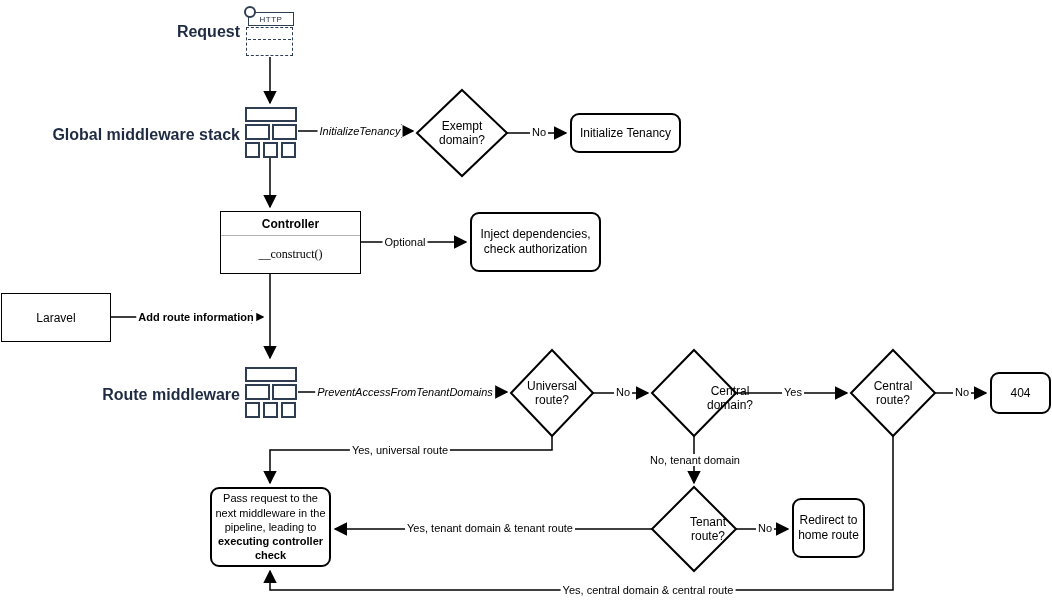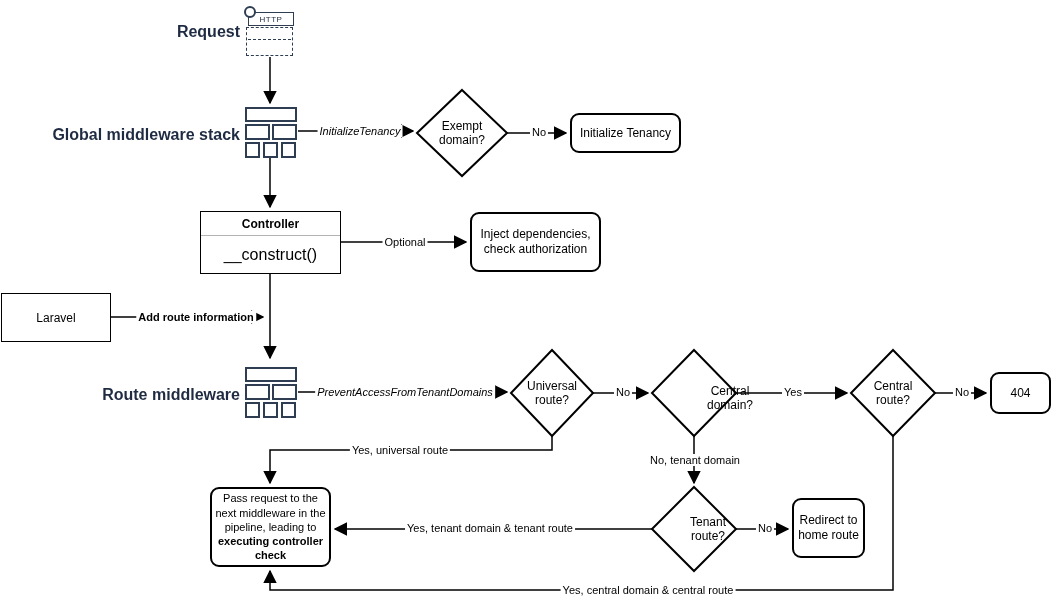--- a/index.html
+++ b/index.html
@@ -12,24 +12,24 @@
   
   .rbox{
     position:absolute;z-index:2;background:#fff;border:2px solid #000;border-radius:9px;
     display:flex;align-items:center;justify-content:center;text-align:center;
     font-size:12px;line-height:1.25;padding:2px 4px;
   }
   .sqbox{
     position:absolute;z-index:2;background:#fff;border:1px solid #000;
     display:flex;align-items:center;justify-content:center;text-align:center;font-size:12px;
   }
-  .uml{position:absolute;z-index:2;background:#fff;border:1px solid #000;display:flex;flex-direction:column;}
+  .uml{position:absolute;z-index:2;background:#fff;border:1px solid #000;display:flex;flex-direction:column;margin-left:20px;}
   .uml .uml-head{height:24px;display:flex;align-items:center;justify-content:center;
     font-weight:bold;font-size:12px;border-bottom:1px solid #b3b3b3;}
-  .uml .uml-body{flex:1;display:flex;align-items:center;justify-content:center;font-size:16px;}
+  .uml .uml-body{flex:1;display:flex;align-items:center;justify-content:center;font-size:12px;font-family:Liberation Serif, serif;}
   
   .dlabel{
     position:absolute;z-index:3;transform:translate(-50%,-50%);text-align:center;
     font-size:12px;line-height:1.18;color:#000;
   }
   
   .elabel{
     position:absolute;z-index:3;transform:translate(-50%,-50%);white-space:nowrap;
     background:#fff;padding:0 2px;font-size:11px;color:#000;
   }

